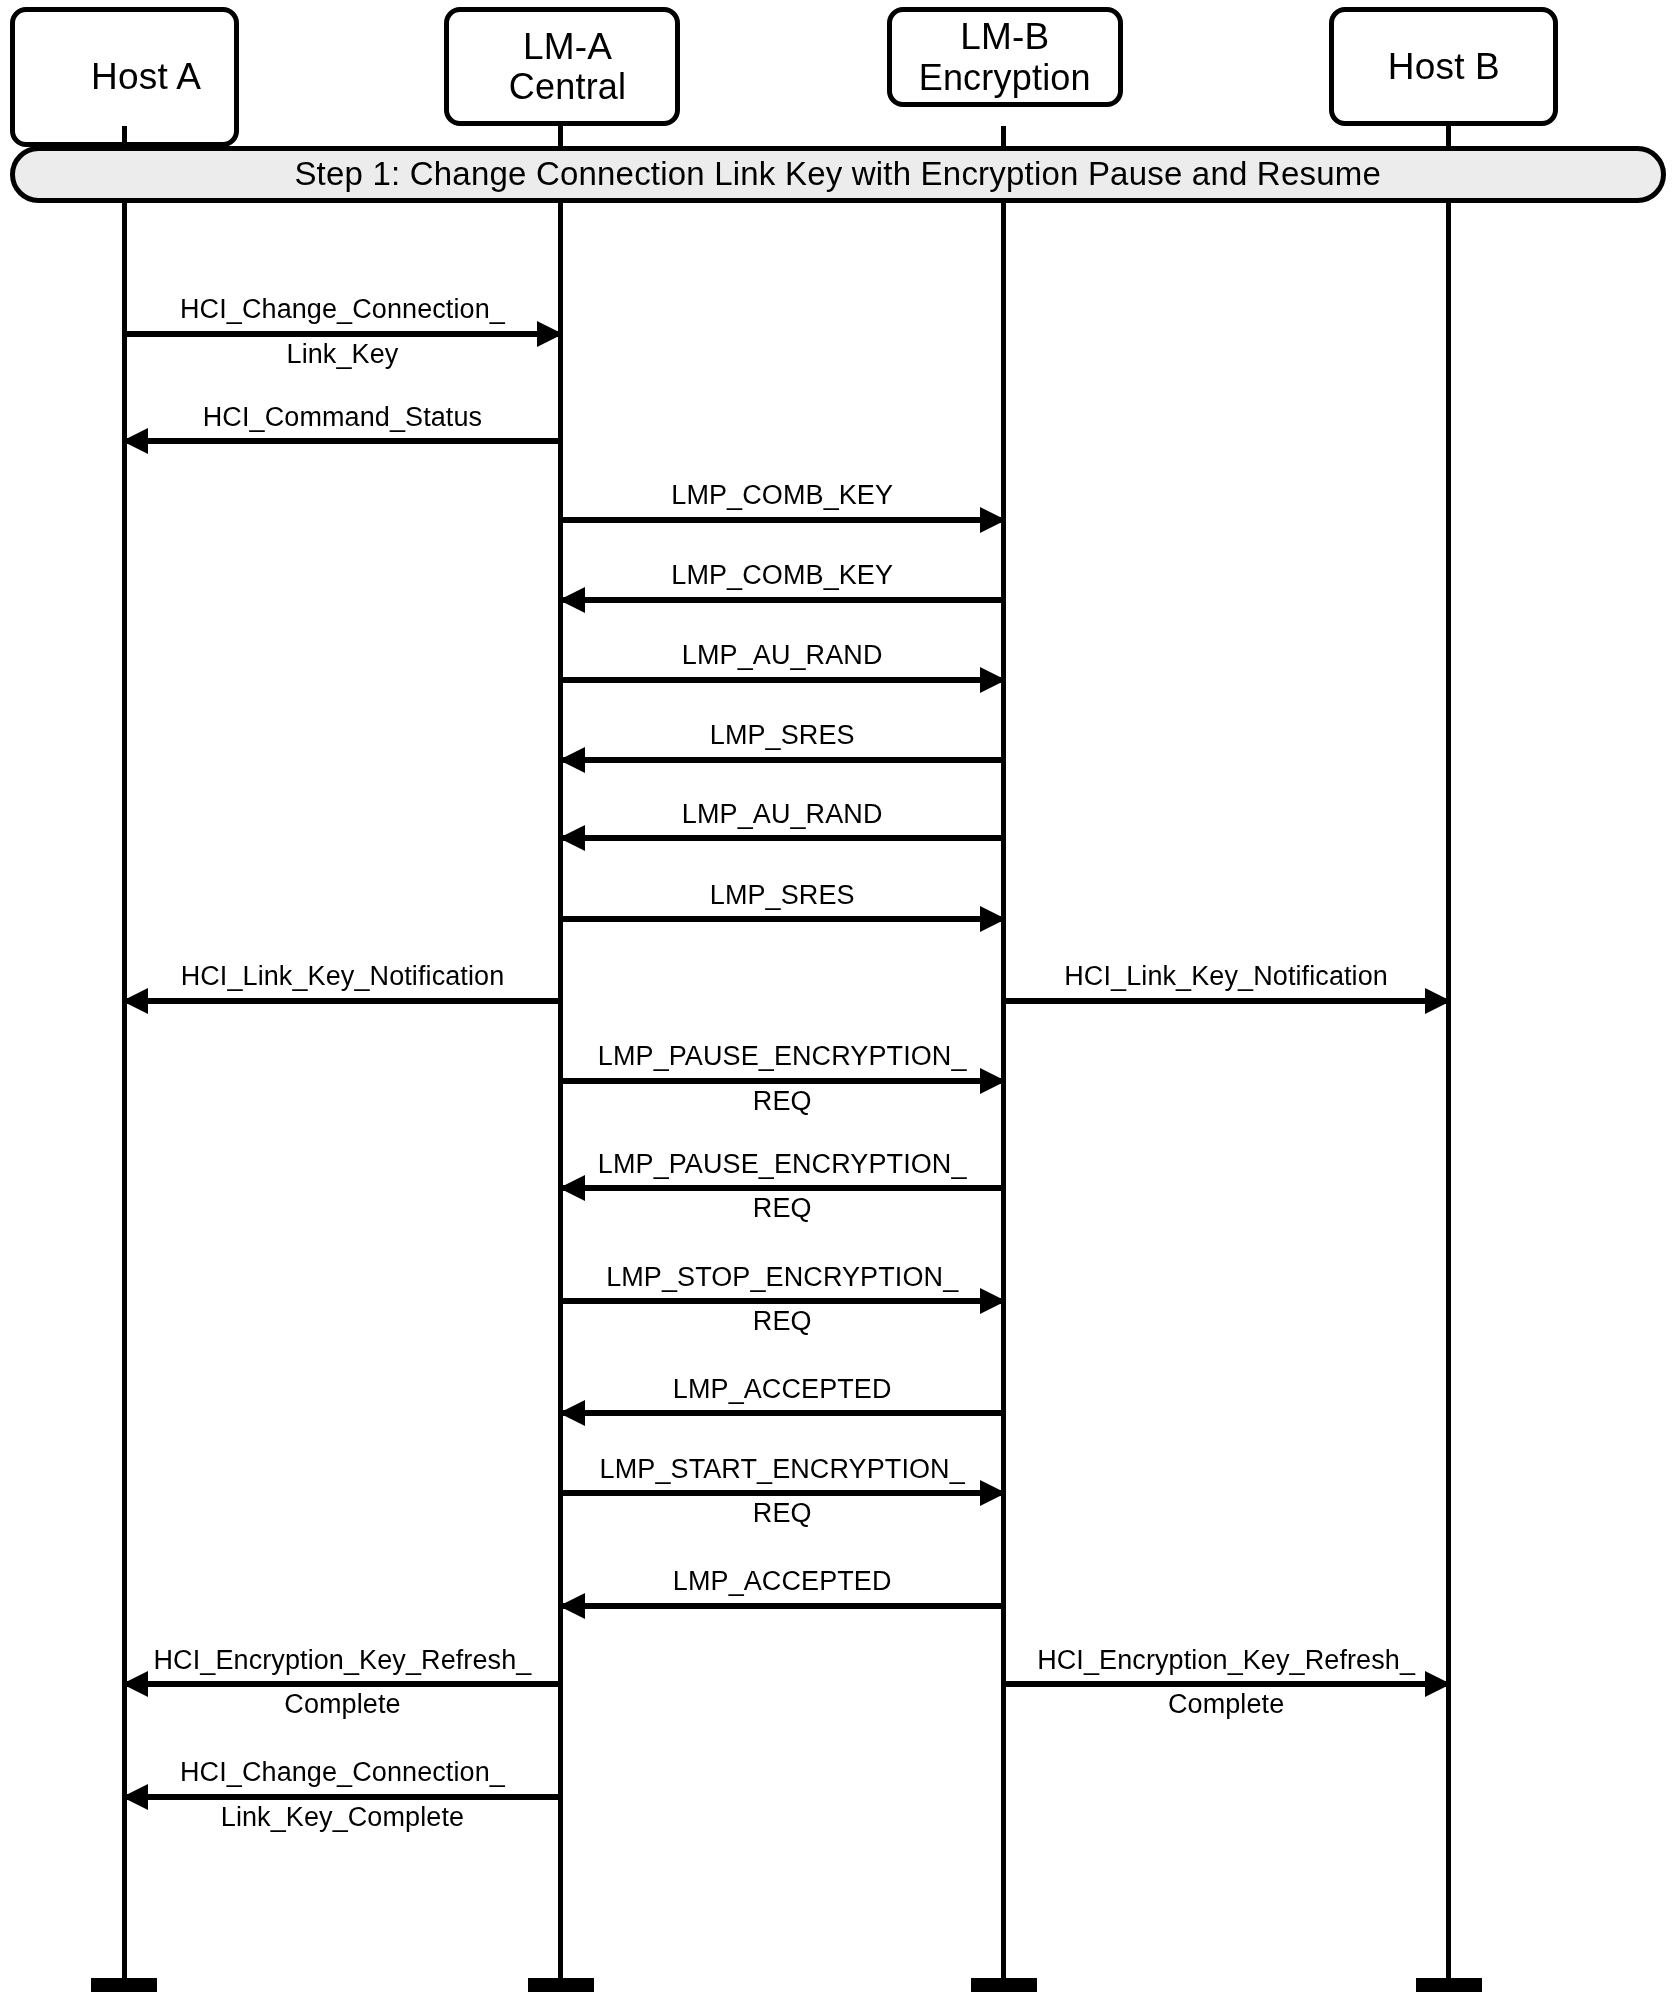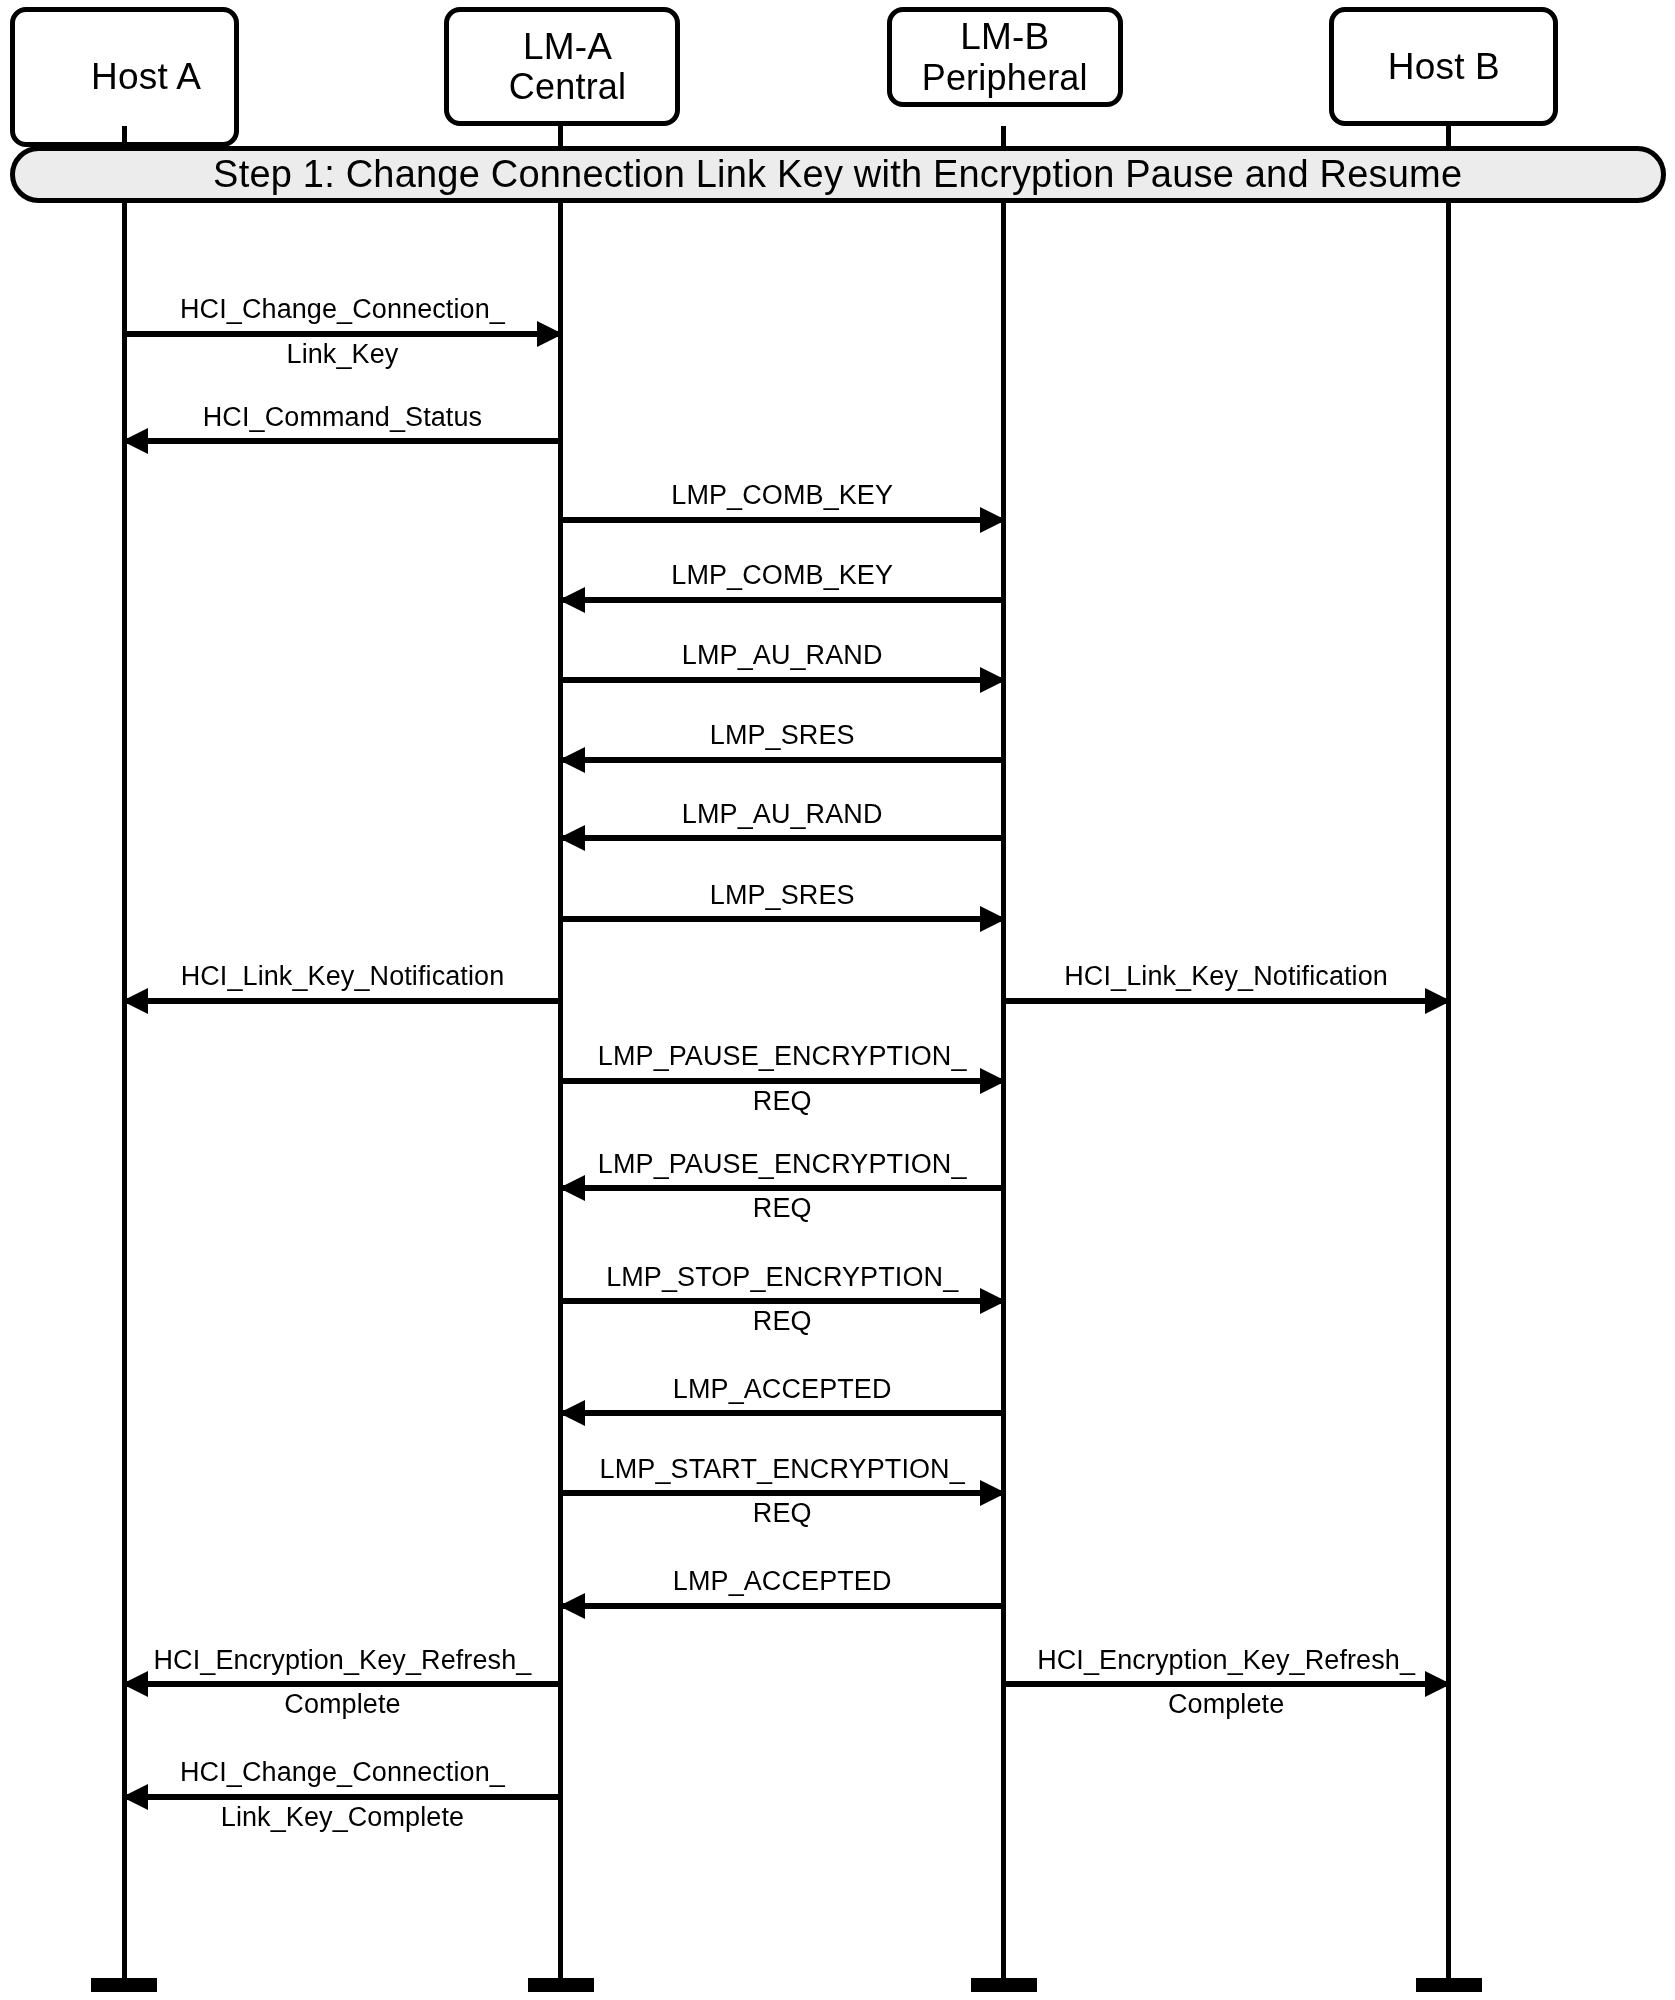--- a/index.html
+++ b/index.html
@@ -52,21 +52,21 @@
   
   .step-banner {
     position: absolute;
     box-sizing: border-box;
     border: 5px solid #000000;
     border-radius: 34px;
     background: #ececec;
     display: flex;
     align-items: center;
     justify-content: center;
-    font-size: 38px;
+    font-size: 33px;
     letter-spacing: 0.2px;
     text-align: right;
   }
   
   .msg {
     position: absolute;
     height: 0;
   }
   .msg-line {
     position: absolute;
@@ -117,21 +117,21 @@
 
 <div class="participant" style="left: 9.5464px; top: 7.1598px; width: 229.114px; height: 140px; padding-left: 44px;">
       <div>Host A</div>
     </div>
     <div class="participant" style="left: 443.908px; top: 7.1598px; width: 236.273px; height: 119.33px; padding-left: 11px;">
       <div>LM-A</div>
       <div class="p-line2">Central</div>
     </div>
     <div class="participant" style="left: 886.622px; top: 7.1598px; width: 236.273px; height: 100px;">
       <div>LM-B</div>
-      <div class="p-line2">Peripheral</div>
+      <div class="p-line2">Encryption</div>
     </div>
     <div class="participant" style="left: 1329.34px; top: 7.1598px; width: 229.114px; height: 119.33px;">
       <div>Host B</div>
     </div>
     <div class="lifeline" style="left: 121.603px; top: 126.49px; height: 1855.58px;"></div>
     <div class="lifeline-foot" style="left: 91.1032px; top: 1978.07px;"></div>
     <div class="lifeline" style="left: 558.351px; top: 126.49px; height: 1855.58px;"></div>
     <div class="lifeline-foot" style="left: 527.851px; top: 1978.07px;"></div>
     <div class="lifeline" style="left: 1001.07px; top: 126.49px; height: 1855.58px;"></div>
     <div class="lifeline-foot" style="left: 970.565px; top: 1978.07px;"></div>

